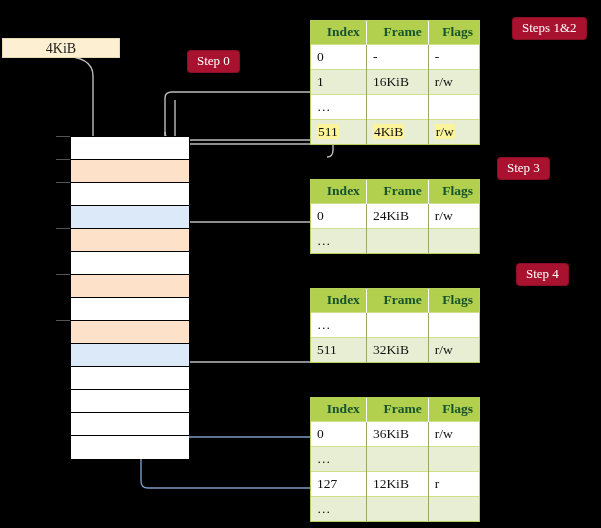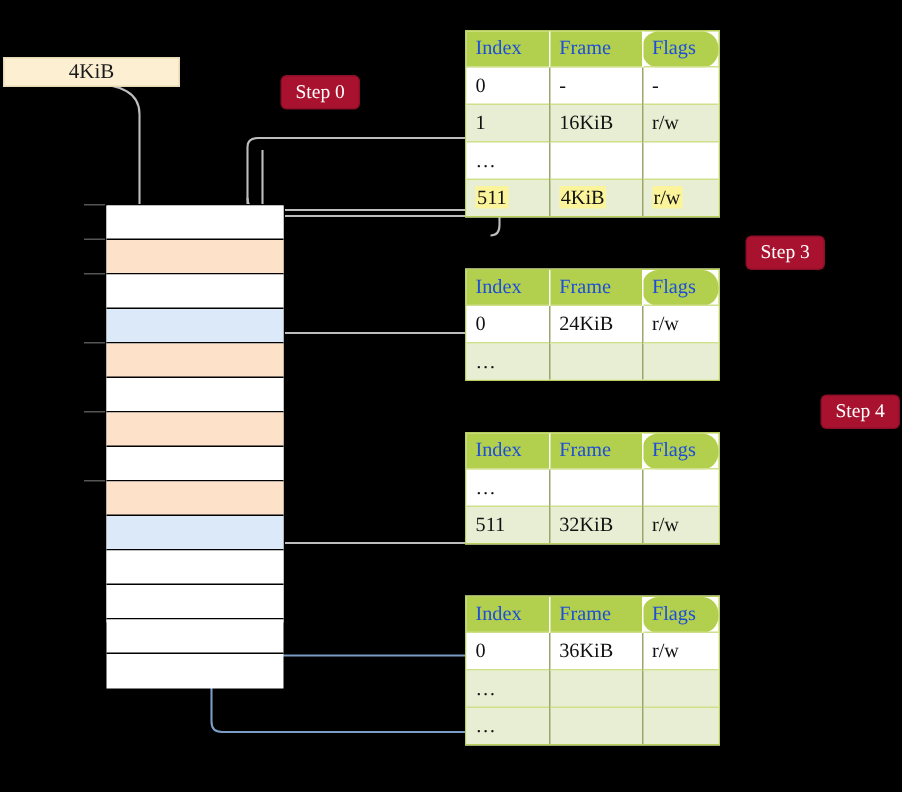--- a/index.html
+++ b/index.html
@@ -66,29 +66,29 @@
     position:absolute;
     border-collapse:collapse;
     background:#fff;
     box-sizing:border-box;
     border:1px solid #b9cf5c;
     font-size:13px;
   }
   .ptable table{border-collapse:collapse;width:100%;}
   .ptable th{
     background:#b2cf4d;
-    color:#1d4ed8;
-    font-weight:normal;
-    text-align:left;
+    color:#14532d;
+    font-weight:bold;
+    text-align:right;
     padding:2px 6px 3px 6px;
     border-right:1px solid #ffffff;
     font-size:13.5px;
     line-height:18px;
   }
-  .ptable th:last-child{border-right:none;border-radius:11px;}
+  .ptable th:last-child{border-right:none;}
   .ptable td{
     padding:2px 6px 3px 6px;
     border-right:1px solid #9aa66a;
     border-top:1px solid #cfe08b;
     line-height:19px;
     font-size:13.5px;
     color:#111;
     height:19px;
     vertical-align:top;
   }
@@ -148,22 +148,23 @@
 
       <path d="M312,437 L165,437 Q158,437 158,430 L158,335" marker-end="url(#arrBlue)"></path>
 
       <path d="M312,488 L148,488 Q141,488 141,481 L141,215" marker-end="url(#arrBlue)"></path>
     </g>
   </svg>
 
   <div class="kib-banner" style="left:2px;top:38px;width:118px;height:20px;">4KiB</div>
 
   <div class="step-pill" style="left:188px;top:51px;">Step 0</div>
+  <div class="step-pill" style="left:513px;top:18px;">Steps 1&amp;2</div>
   <div class="step-pill" style="left:498px;top:158px;">Step 3</div>
-  <div class="step-pill" style="left:548px;top:264px;text-align:center;">Step 4</div>
+  <div class="step-pill" style="left:517px;top:264px;text-align:center;">Step 4</div>
 
   <div class="memcol" id="memcol" style="left:70px;top:136px;width:120px;height:280px;">
       <div class="memrow"></div>
       <div class="memrow orange"></div>
       <div class="memrow"></div>
       <div class="memrow blue"></div>
       <div class="memrow orange"></div>
       <div class="memrow"></div>
       <div class="memrow orange"></div>
       <div class="memrow"></div>
@@ -274,20 +275,25 @@
           <tr class="plain">
             <td class="col-i">0</td>
             <td class="col-f">36KiB</td>
             <td class="col-g">r/w</td>
           </tr>
           <tr class="alt">
             <td class="col-i">…</td>
             <td class="col-f"></td>
             <td class="col-g"></td>
           </tr>
+          <tr class="plain">
+            <td class="col-i">127</td>
+            <td class="col-f">12KiB</td>
+            <td class="col-g">r</td>
+          </tr>
           <tr class="alt">
             <td class="col-i">…</td>
             <td class="col-f"></td>
             <td class="col-g"></td>
           </tr>
         </tbody>
       </table>
     </div>
 
 </div>

